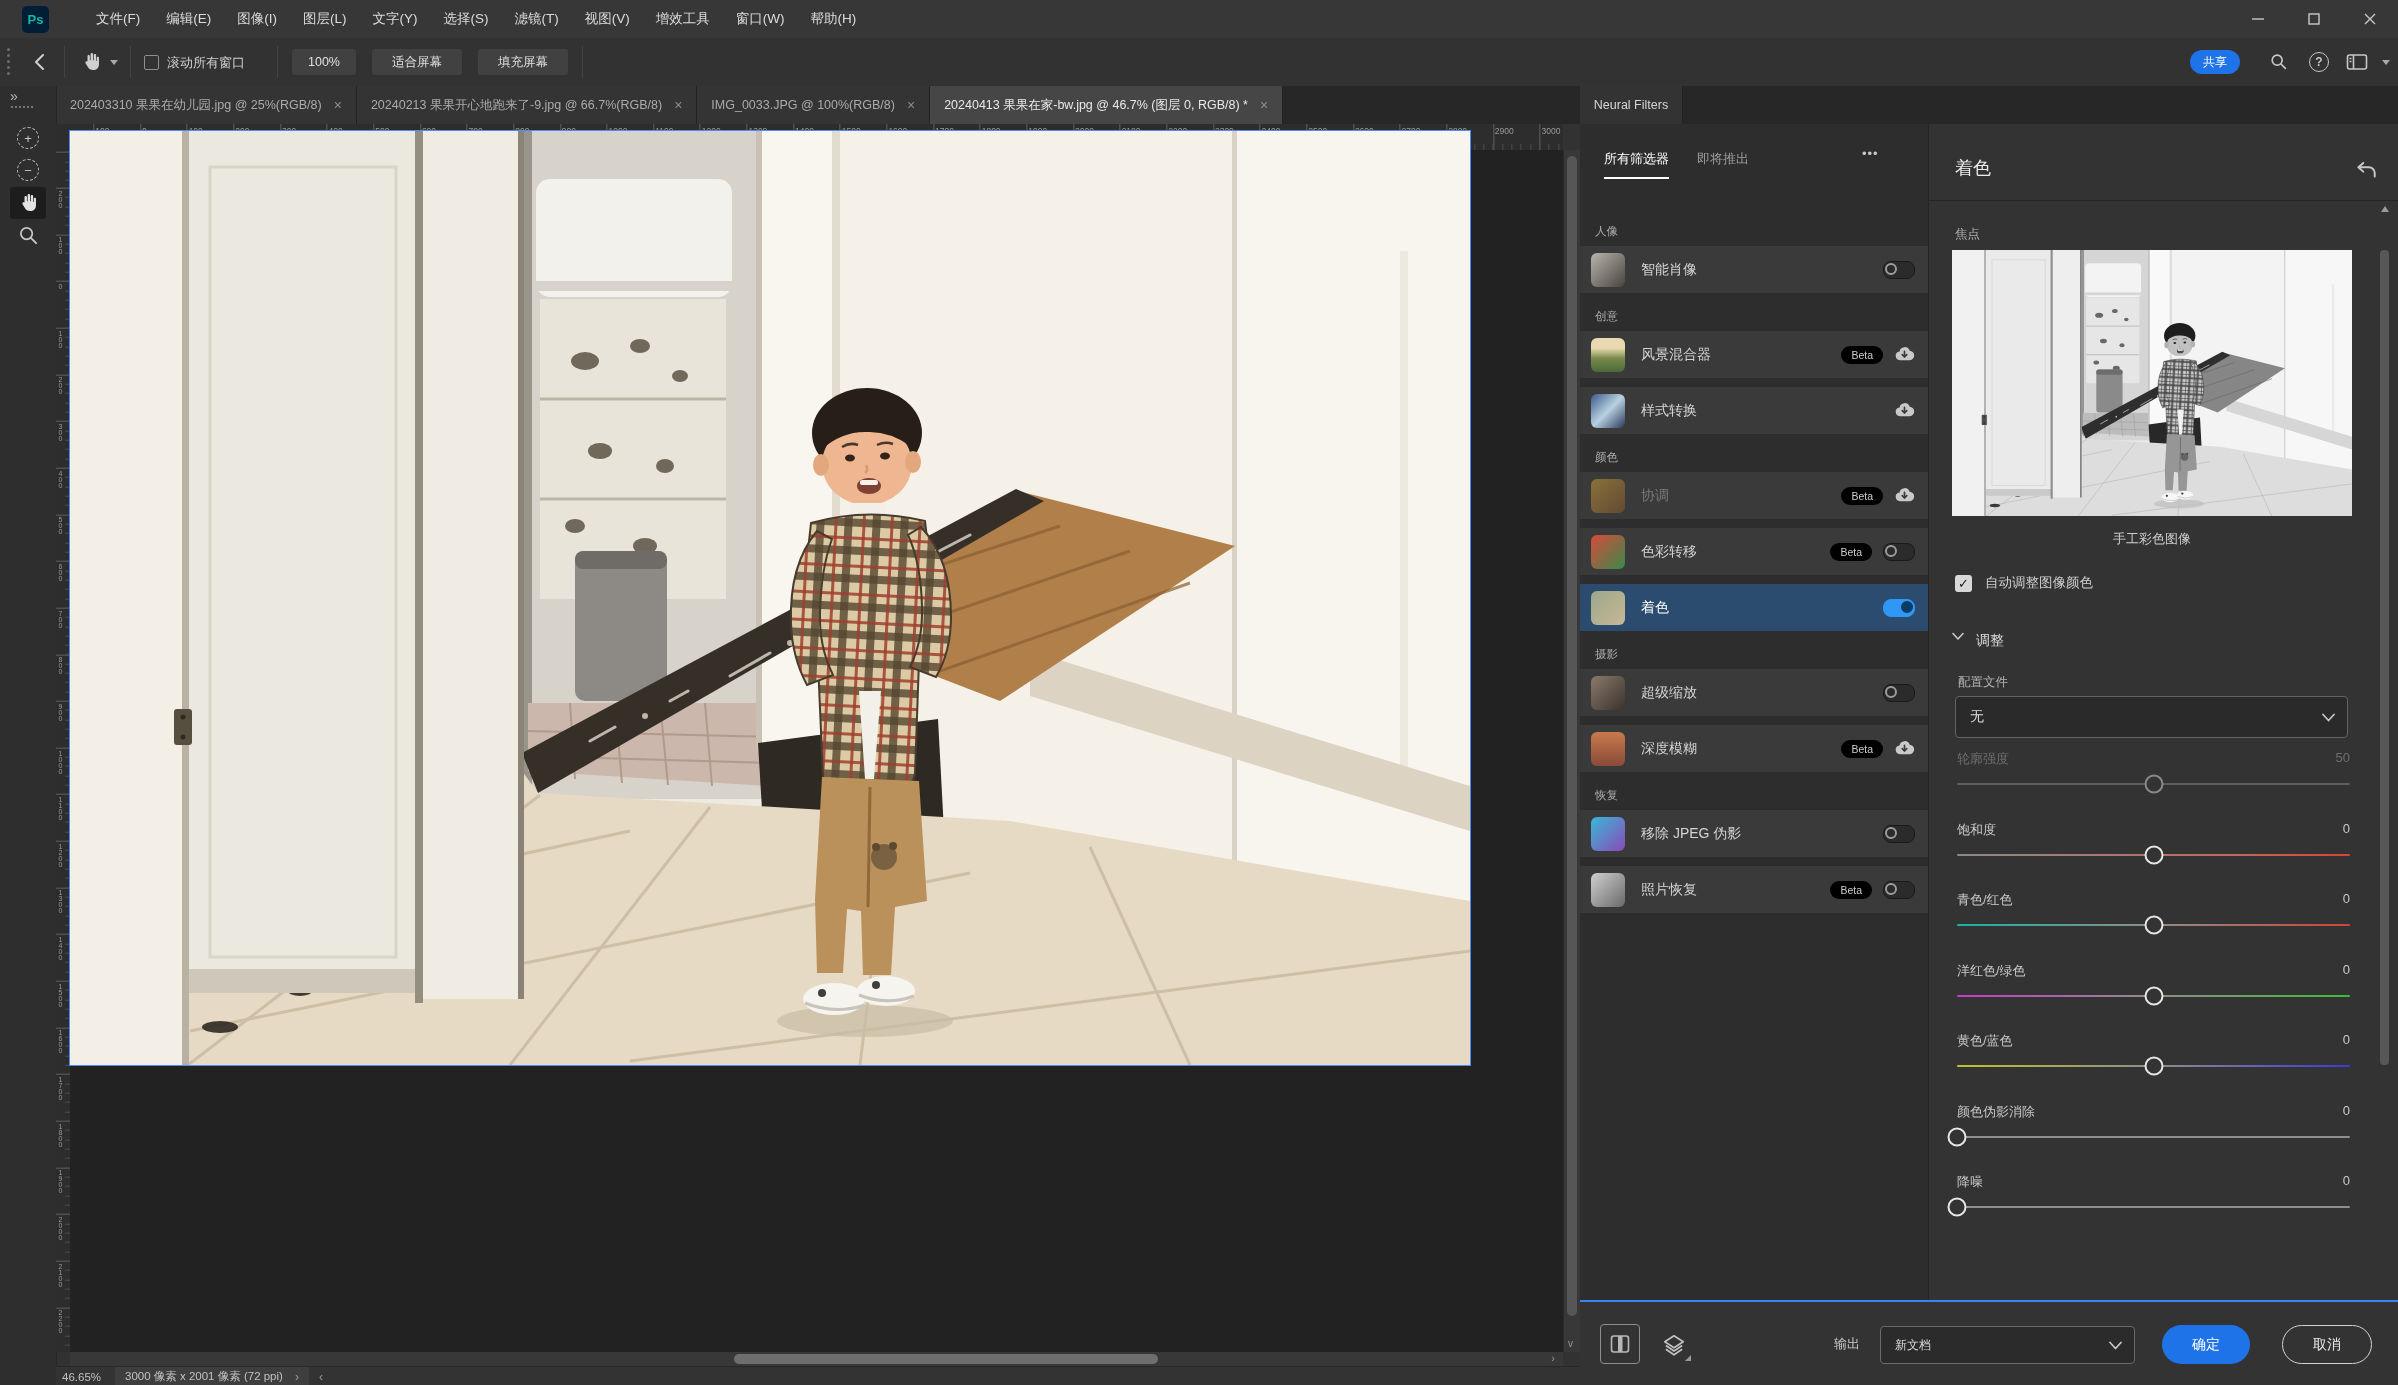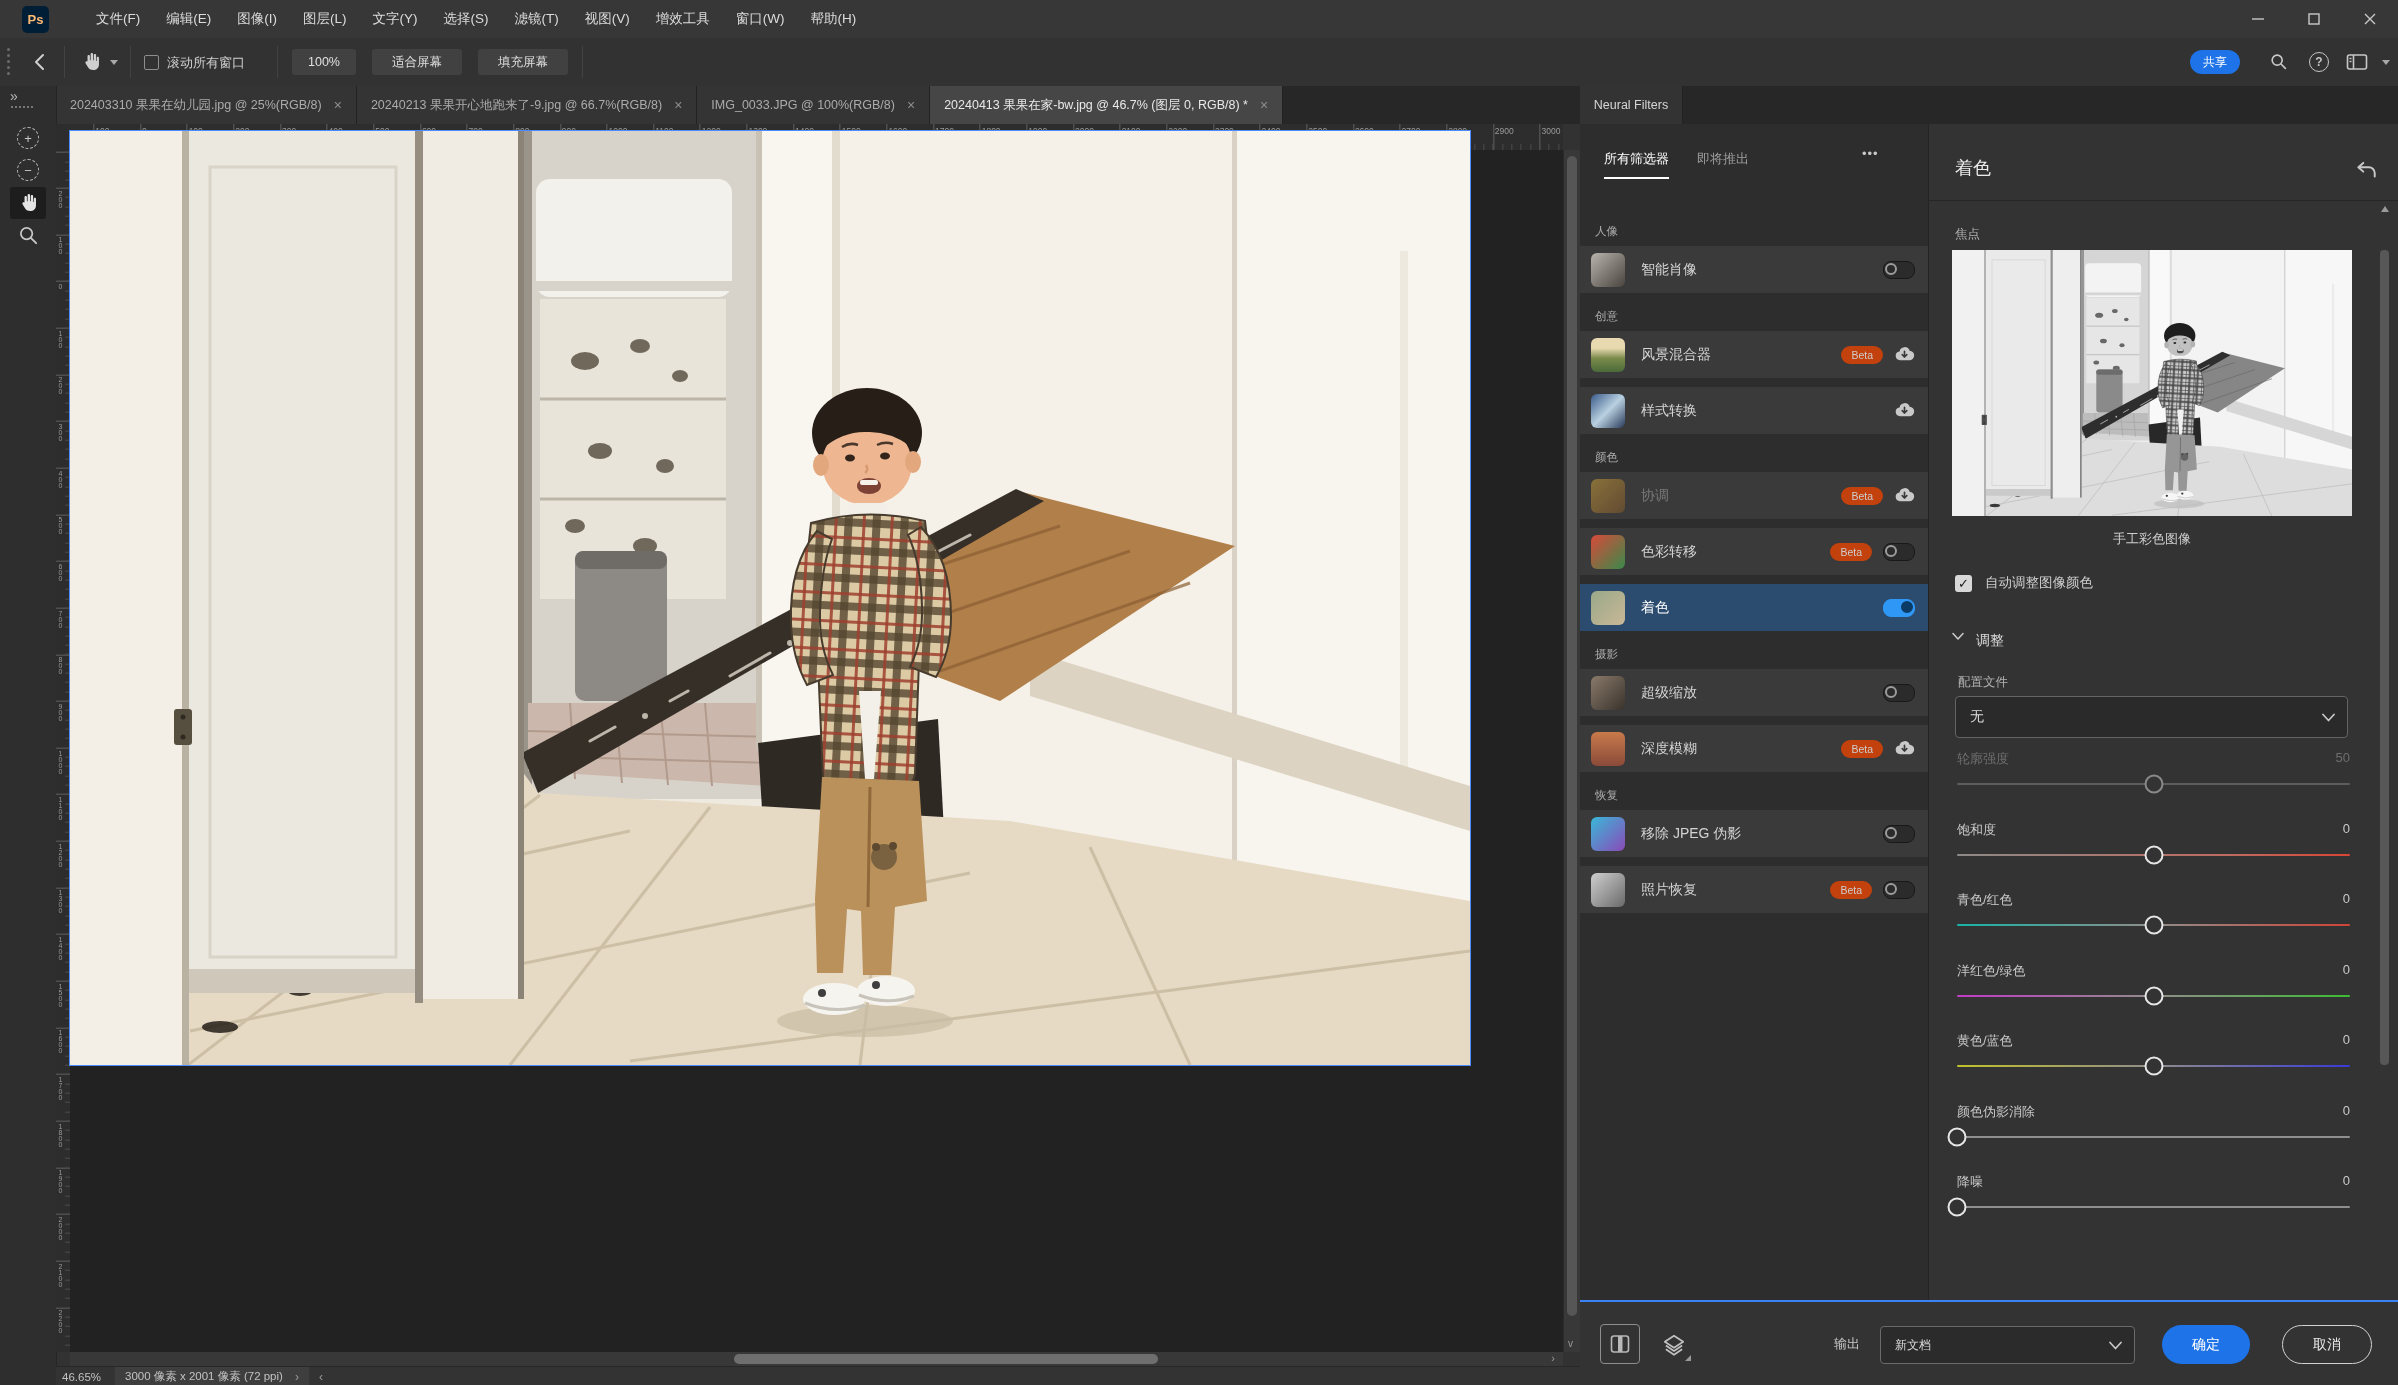--- a/index.html
+++ b/index.html
@@ -3,21 +3,21 @@
 <meta charset="utf-8">
 <style>
   html,body{margin:0;padding:0;background:#1a1a1a;}
   .screen{position:relative;width:2398px;height:1385px;background:#323232;overflow:hidden;
     font-family:"Liberation Sans","DejaVu Sans",sans-serif;color:#d8d8d8;
     --accent-blue:#1e73e8;--toggle-on:#2f97f5;--selection-row:#2b4c6f;--doc-border:#4a8cff;}
 
   
   .menubar{position:absolute;left:0;top:0;width:2398px;height:38px;background:#373737;
     display:flex;align-items:center;border-bottom:1px solid #2a2a2a;}
-  .ps-logo{width:27px;height:27px;margin-left:22px;border-radius:5px;background:#001e36;color:#fdba74;
+  .ps-logo{width:27px;height:27px;margin-left:22px;border-radius:5px;background:#001e36;color:#14b8a6;
     font-weight:bold;font-size:13px;display:flex;align-items:center;justify-content:center;}
   .menu{display:flex;margin-left:34px;}
   .menu-item{padding:0 13px;font-size:13.5px;color:#dcdcdc;line-height:38px;cursor:default;}
   .win-controls{position:absolute;right:0;top:0;height:38px;display:flex;}
   .win-btn{width:56px;height:38px;display:flex;align-items:center;justify-content:center;}
 
   
   .optionsbar{position:absolute;left:0;top:38px;width:2398px;height:48px;background:#323232;border-bottom:1px solid #272727;}
   .ob-grip{position:absolute;left:7px;top:10px;display:flex;flex-direction:column;gap:3px;}
   .ob-grip i{width:3px;height:3px;border-radius:50%;background:#6c6c6c;}
@@ -94,21 +94,21 @@
   .filter-list{position:absolute;left:0;top:84px;width:348px;}
   .nf-sec-title{margin:16px 0 7px 15px;font-size:11.5px;color:#ababab;}
   .nf-row{height:47px;margin-bottom:9px;background:#3a3a3a;display:flex;align-items:center;}
   .nf-row.selected{background:var(--selection-row);}
   .nf-row.selected .nf-name{color:#fff;}
   .nf-row.disabled .nf-name{color:#787878;}
   .nf-row.disabled .nf-thumb{opacity:.5;}
   .nf-thumb{width:34px;height:34px;margin-left:11px;border-radius:6px;flex:none;}
   .nf-name{margin-left:16px;font-size:14px;color:#d4d4d4;white-space:nowrap;}
   .nf-ctrls{margin-left:auto;margin-right:13px;display:flex;align-items:center;gap:11px;}
-  .badge{background:#c2410c;color:#cdcdcd;font-size:10.5px;padding:3px 10px;border-radius:10px;}
+  .badge{background:#000000;color:#cdcdcd;font-size:10.5px;padding:3px 10px;border-radius:10px;}
   .cloud{width:21px;height:21px;display:flex;}
   .toggle{width:30px;height:16px;border-radius:8px;background:#2b2b2b;border:1px solid #191919;position:relative;flex:none;}
   .toggle .knob{position:absolute;left:1px;top:1px;width:12px;height:12px;border-radius:50%;border:2px solid #9c9c9c;box-sizing:border-box;}
   .toggle.on{background:var(--toggle-on);border-color:var(--toggle-on);}
   .toggle.on .knob{left:auto;right:1px;border-color:#0c3b66;background:#0c3b66;}
 
   
   .nf-right{position:absolute;left:348px;top:0;width:470px;height:1176px;}
   .cz-title{position:absolute;left:27px;top:32px;font-size:18px;color:#ececec;}
   .cz-reset{position:absolute;left:426px;top:36px;width:24px;height:22px;}

